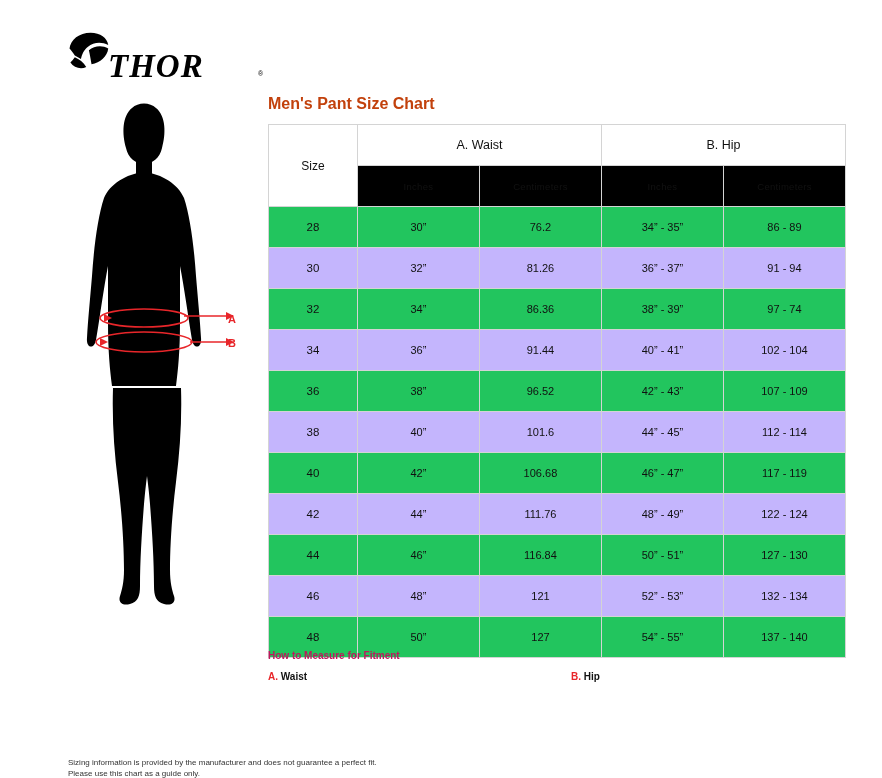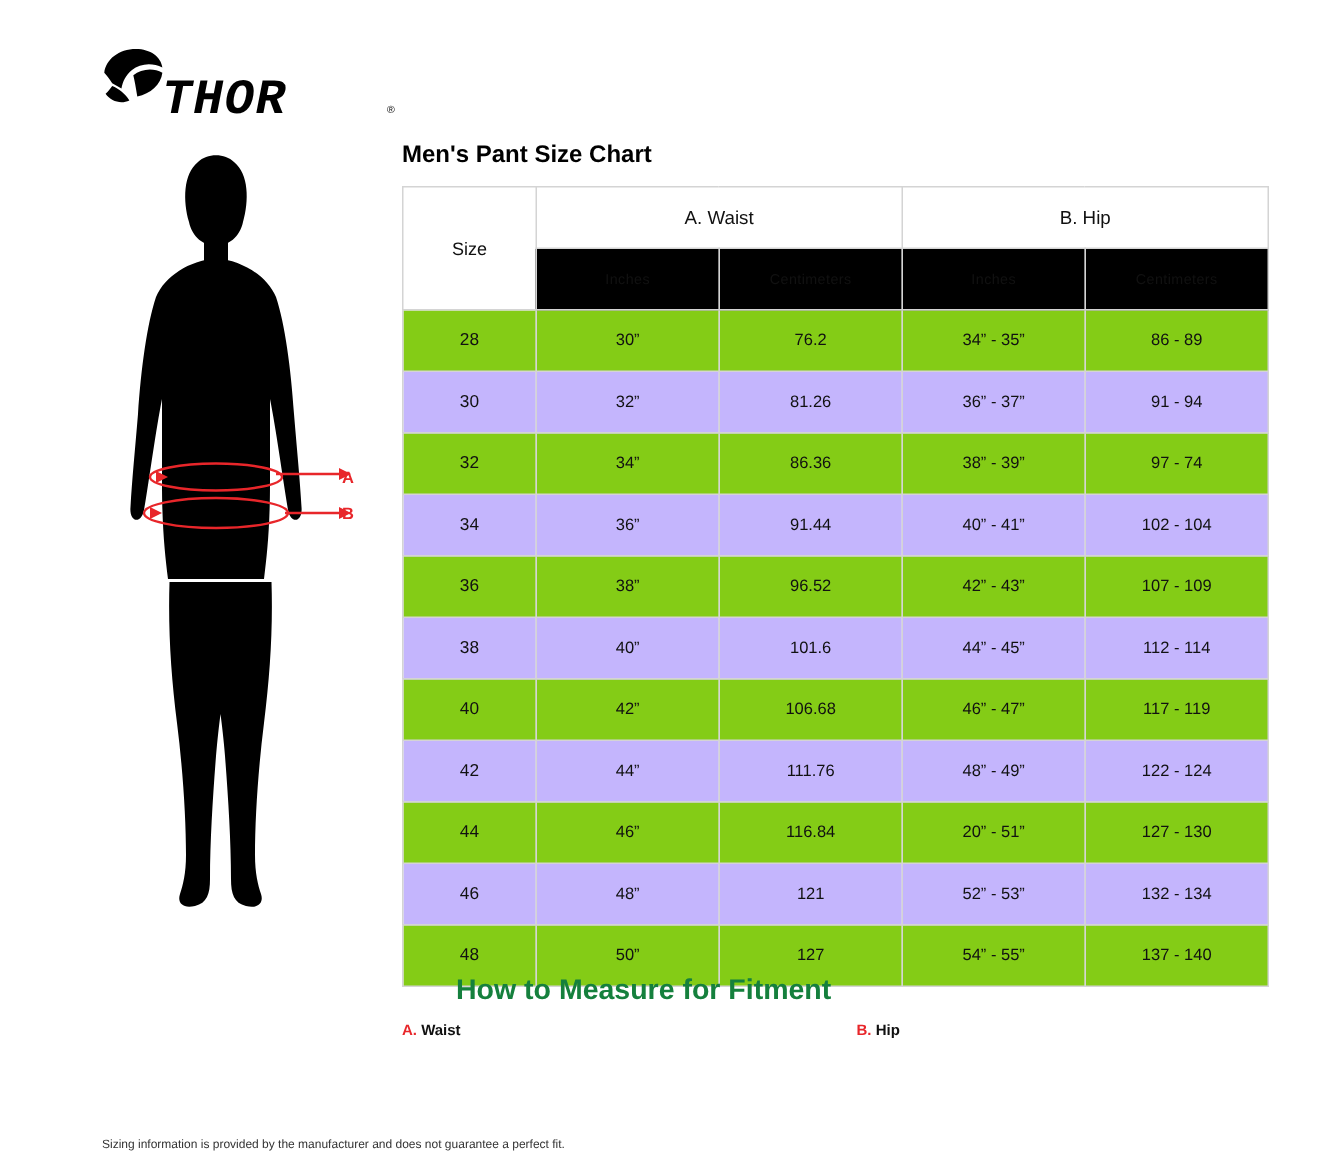--- a/index.html
+++ b/index.html
@@ -28,21 +28,21 @@
     position: absolute;
     left: 4px;
     top: 6px;
     width: 44px;
     height: 44px;
   }
   .logo-word {
     position: absolute;
     left: 46px;
     top: 24px;
-    font-family: Liberation Mono, monospace;
+    font-family: Liberation Serif, serif;
     font-weight: bold;
     font-size: 33px;
     letter-spacing: 1px;
     color: #000000;
     font-style: italic;
   }
   .logo-tm {
     position: absolute;
     left: 196px;
     top: 46px;
@@ -69,21 +69,21 @@
   .measure-label.a { left: 168px; top: 213px; }
   .measure-label.b { left: 168px; top: 237px; }
 
   
   .chart-title {
     position: absolute;
     left: 268px;
     top: 95px;
     font-size: 16px;
     font-weight: bold;
-    color: #000000;
+    color: #c2410c;
   }
 
   
   .size-table {
     position: absolute;
     left: 268px;
     top: 124px;
     width: 578px;
     border-collapse: collapse;
     font-size: 11px;
@@ -109,39 +109,38 @@
     background: #ffffff;
   }
   .hdr-unit {
     background: #000000;
     color: #ffffff;
     font-size: 9.5px;
     font-weight: bold;
     height: 20px;
     letter-spacing: 0.3px;
   }
-  .row-odd td { background: #84cc16; margin-top: 40px; }
+  .row-odd td { background: #22c55e; margin-top: 40px; }
   .row-even td { background: #c4b5fd; }
   .cell-size { font-weight: bold; font-size: 11.5px; }
   .col-size { width: 85px; }
   .col-u { width: 117px; }
 
   
   .howto {
     position: absolute;
     left: 268px;
     top: 650px;
     width: 580px;
   }
   .howto-title {
-    font-size: 19px;
-    font-weight: bold;
-    color: #15803d;
+    font-size: 10px;
+    font-weight: bold;
+    color: #be185d;
     margin-bottom: 10px;
-    padding-left: 36px;
   }
   .howto-cols {
     display: flex;
     gap: 26px;
   }
   .howto-col { width: 278px; }
   .howto-head {
     font-size: 10px;
     font-weight: bold;
     margin-bottom: 2px;
@@ -276,21 +275,21 @@
         <td class="cell-size">42</td>
         <td>44”</td>
         <td>111.76</td>
         <td>48” - 49”</td>
         <td>122 - 124</td>
       </tr>
     <tr class="row-odd">
         <td class="cell-size">44</td>
         <td>46”</td>
         <td>116.84</td>
-        <td>20” - 51”</td>
+        <td>50” - 51”</td>
         <td>127 - 130</td>
       </tr>
     <tr class="row-even">
         <td class="cell-size">46</td>
         <td>48”</td>
         <td>121</td>
         <td>52” - 53”</td>
         <td>132 - 134</td>
       </tr>
     <tr class="row-odd">
@@ -310,13 +309,14 @@
       <div class="howto-head"><span class="mk">A.</span><span> Waist</span></div>
     </div>
     <div class="howto-col">
       <div class="howto-head"><span class="mk">B.</span><span> Hip</span></div>
     </div>
   </div>
 </div>
 
 <div class="footer">
   <div>Sizing information is provided by the manufacturer and does not guarantee a perfect fit.</div>
+  <div>Please use this chart as a guide only.</div>
 </div>
 
 </body></html>

